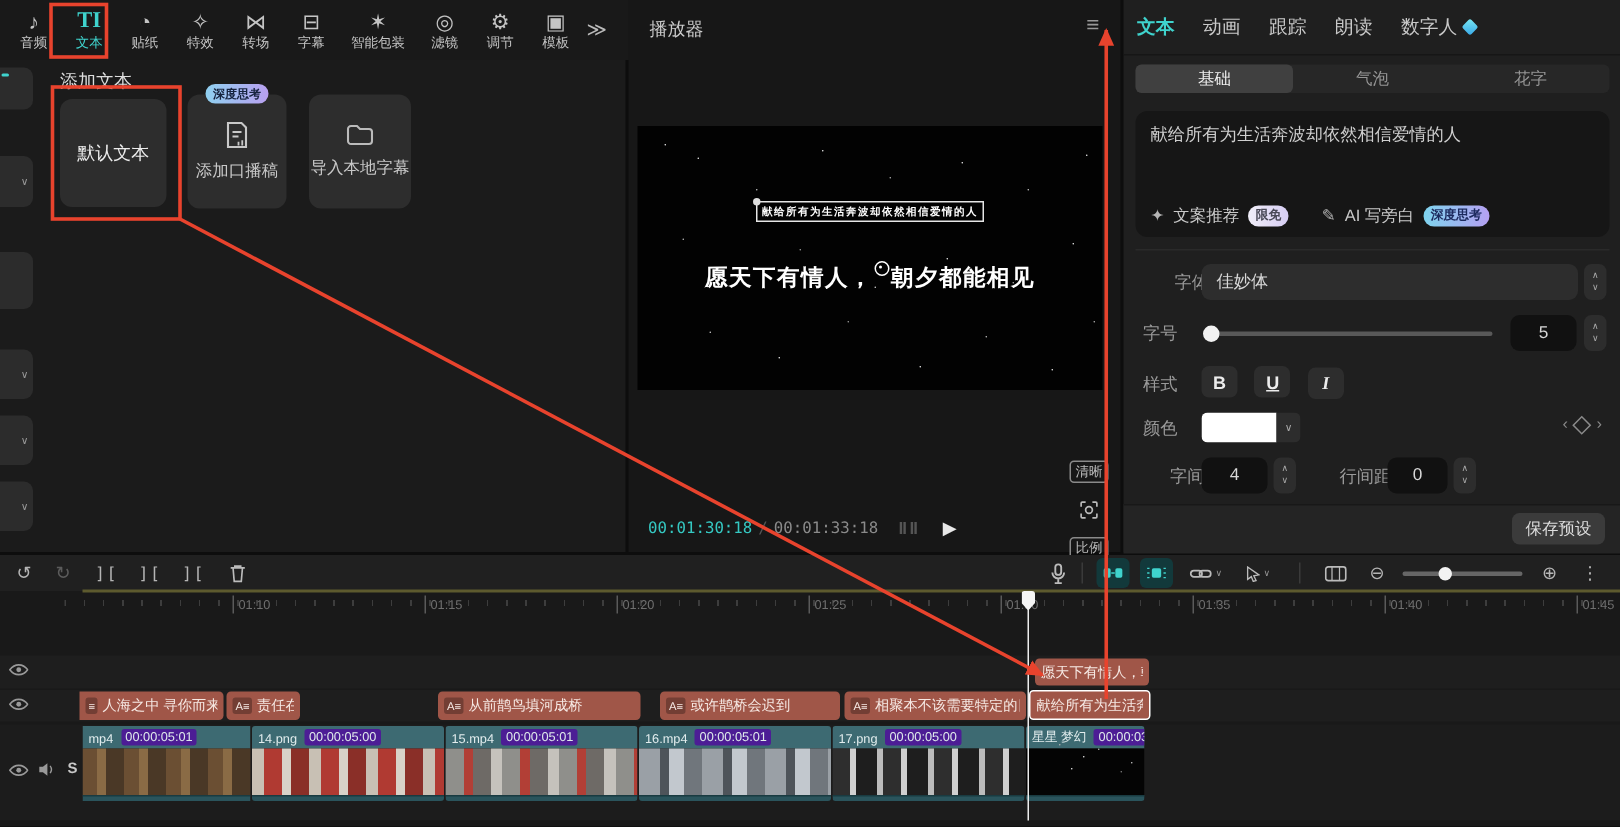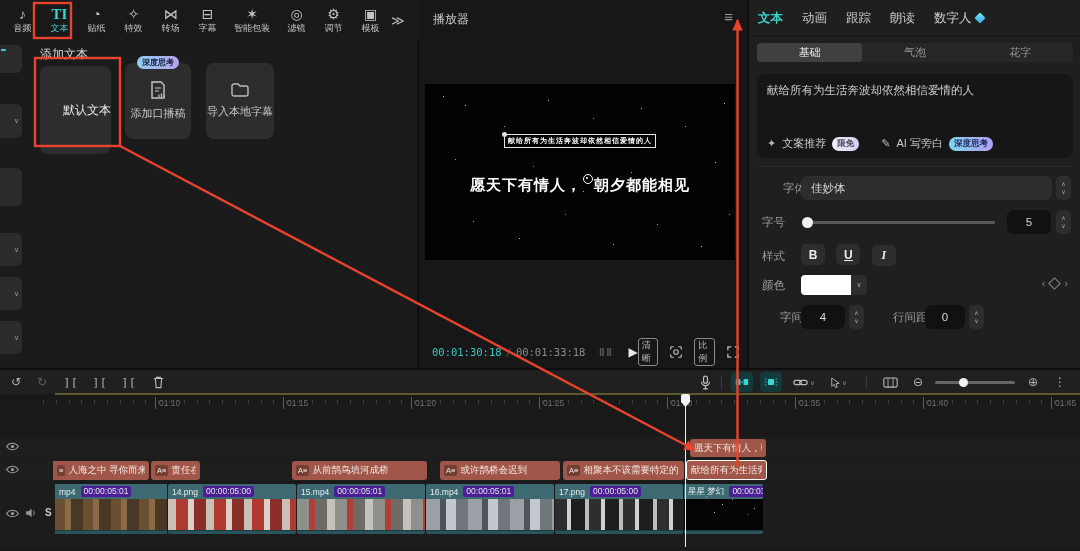--- a/index.html
+++ b/index.html
@@ -47,21 +47,21 @@
   .cap-badge{display:inline-block;width:8px;height:8px;border:1.5px solid #fff;border-radius:50%;vertical-align:6px;margin:0 1px;position:relative;}
   .cap-badge::after{content:"";position:absolute;left:2px;top:2px;width:2px;height:2px;background:#fff;border-radius:50%;}
   #player-controls{left:13px;right:8px;bottom:8px;height:16px;display:flex;align-items:center;}
   .tc{font-family:"DejaVu Sans Mono","Liberation Mono",monospace;font-size:10.5px;}
   .tc.cur{color:#35c8c2;}
   .tc.sep{color:#555;margin:0 4px;}
   .tc.tot{color:#8a8a8a;}
   .pc-ic{margin-left:14px;display:inline-flex;align-items:center;}
   .pill{border:1px solid #8a8a8a;border-radius:3px;color:#bbb;font-size:9px;padding:0 3px;line-height:13px;}
   #play-btn{color:#e8e8e8;font-size:12px;margin-left:16px;}
-  .pc-right{margin-left:auto;display:flex;align-items:center;gap:12px;}
+  .pc-right{margin-left:auto;display:flex;align-items:center;gap:12px;flex-direction:column;}
 
   
   #insp-tabs{left:0;top:0;width:331px;height:36px;display:flex;align-items:center;gap:19px;padding-left:9px;border-bottom:1px solid #161616;}
   .itab{font-size:12.5px;color:#c9c9c9;display:flex;align-items:center;gap:4px;}
   .itab.active{color:#3fd3cd;font-weight:bold;}
   .diamond{width:8px;height:8px;background:linear-gradient(135deg,#79e8f2,#38a8e8);transform:rotate(45deg);border-radius:1.5px;}
   #seg{left:8px;top:43px;width:316px;height:19px;background:#272727;border-radius:4px;display:flex;}
   .seg-item{flex:1;display:flex;align-items:center;justify-content:center;font-size:11px;color:#969696;border-radius:4px;}
   .seg-item.active{background:#404040;color:#f0f0f0;}
   #textarea{left:8px;top:74px;width:316px;height:84px;background:#161616;border-radius:8px;}
@@ -201,21 +201,21 @@
     </div>
   <div class="abs mini-item" style="top:277px;height:33px;">
       <span class="chev">∨</span>
     </div>
   <div class="abs mini-item" style="top:321px;height:33px;">
       <span class="chev">∨</span>
     </div>
 
   <div id="section-title" class="abs">添加文本</div>
 
-  <div class="abs card" style="left:40px;top:66px;width:71px;height:88px;align-items:flex-end;">
+  <div class="abs card" style="left:40px;top:66px;width:71px;height:72px;">
     <span class="cl" style="font-size:12px;color:#ececec;">默认文本</span>
   </div>
 
   <div class="abs card" style="left:125px;top:63px;width:66px;height:76px;">
     <span class="badge-grad">深度思考</span>
     <span>
       <svg viewBox="0 0 16 18" width="16" height="18">
           <path d="M2 1 h9 l3 3 v13 H2z" fill="none" stroke="#c8c8c8" stroke-width="1.4"></path>
           <path d="M5 7 h6 M5 10 h4" stroke="#c8c8c8" stroke-width="1.2"></path>
           <path d="M9 13.5 v2.5 M11.5 12.5 v3.5 M14 14.5 v1.5" stroke="#c8c8c8" stroke-width="1.2"></path>
@@ -362,20 +362,23 @@
     <span>∧</span>
       <span>∨</span>
   </div>
   <span class="abs prow-label" style="left:144px;top:310px;">行间距</span>
   <div class="abs numbox" style="left:176px;top:305px;width:40px;height:24px;line-height:24px;">0</div>
   <div class="abs stepper" style="left:220px;top:305px;height:24px;">
     <span>∧</span>
       <span>∨</span>
   </div>
 
+  <div id="insp-bottom" class="abs">
+    <span id="save-preset">保存预设</span>
+  </div>
 </div>
 
 <div id="timeline" class="abs">
 
   <div id="tl-toolbar">
     <span class="tli txt" style="left:6px;width:20px;">↺</span>
     <span class="tli txt dim" style="left:32px;width:20px;">↻</span>
     <span class="tli split-g" style="left:60px;width:22px;">][</span>
     <span class="tli split-g" style="left:89px;width:22px;">][</span>
     <span class="tli split-g" style="left:118px;width:22px;">][</span>

